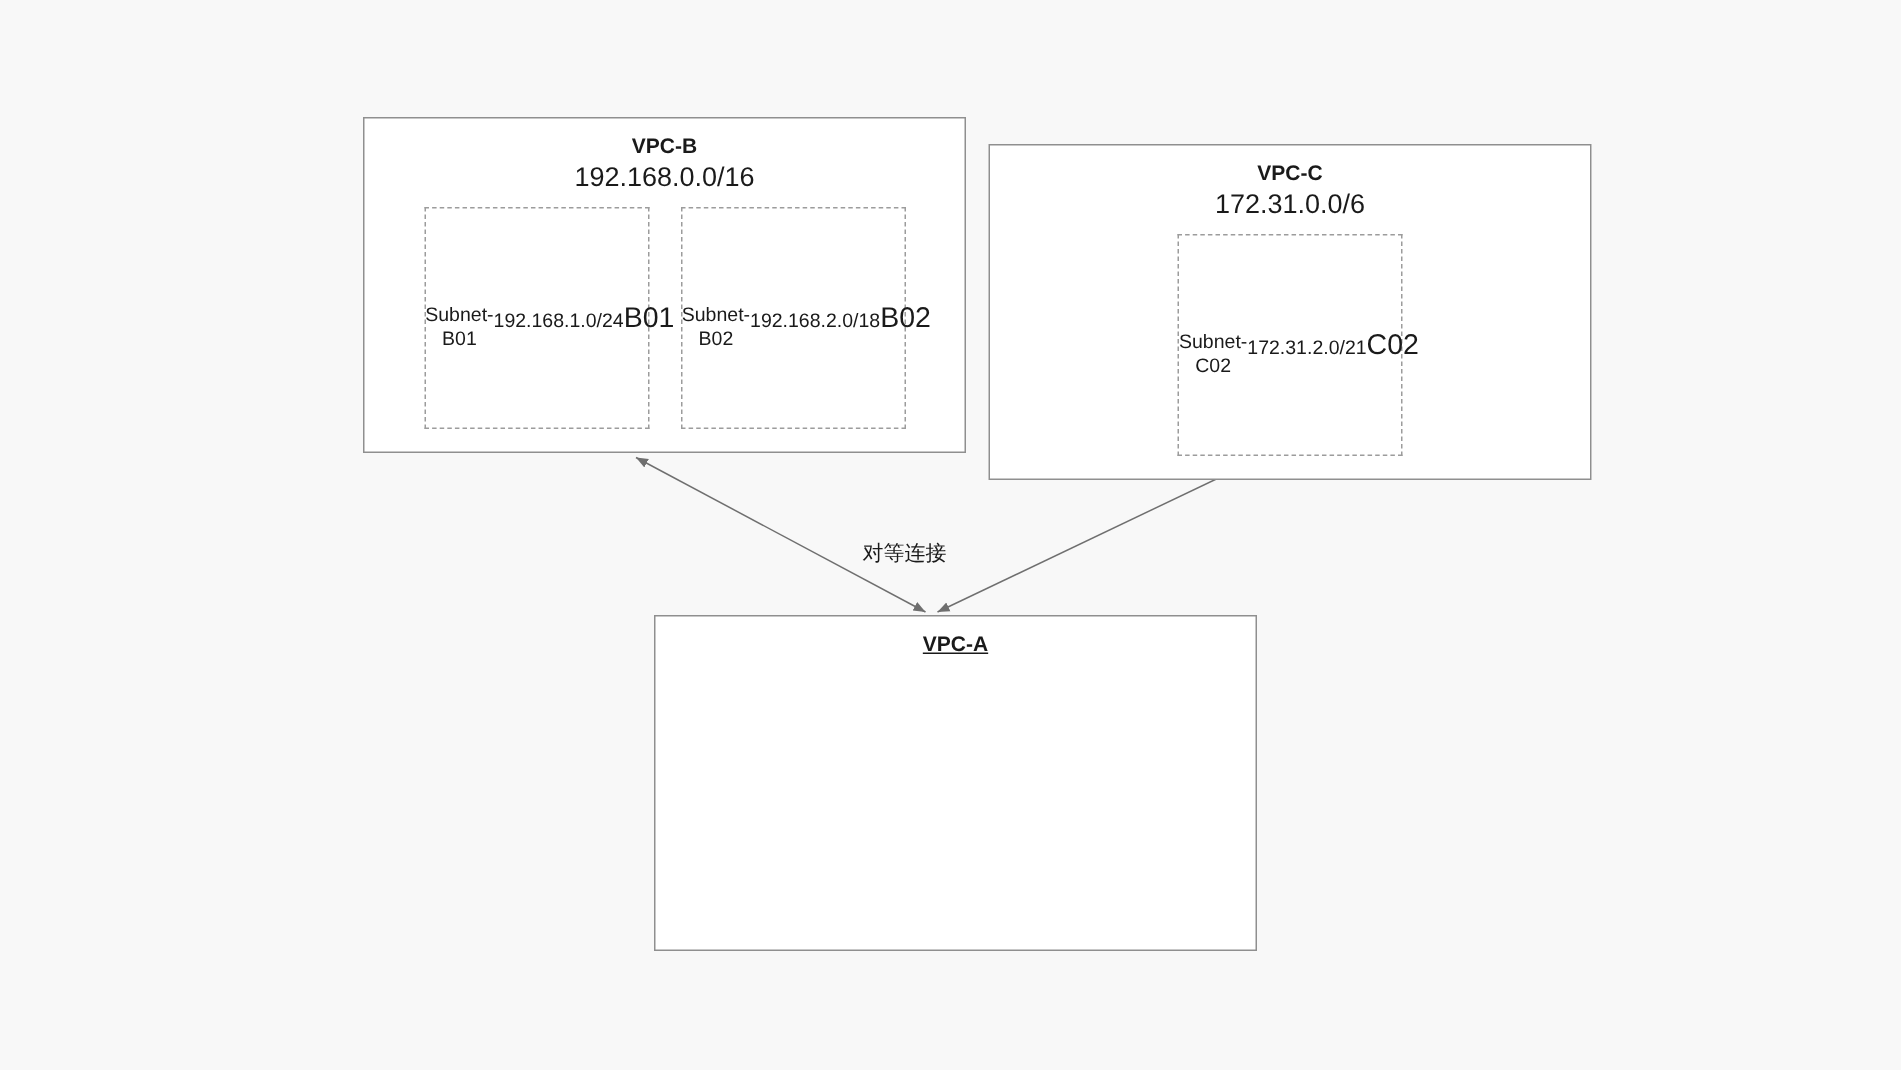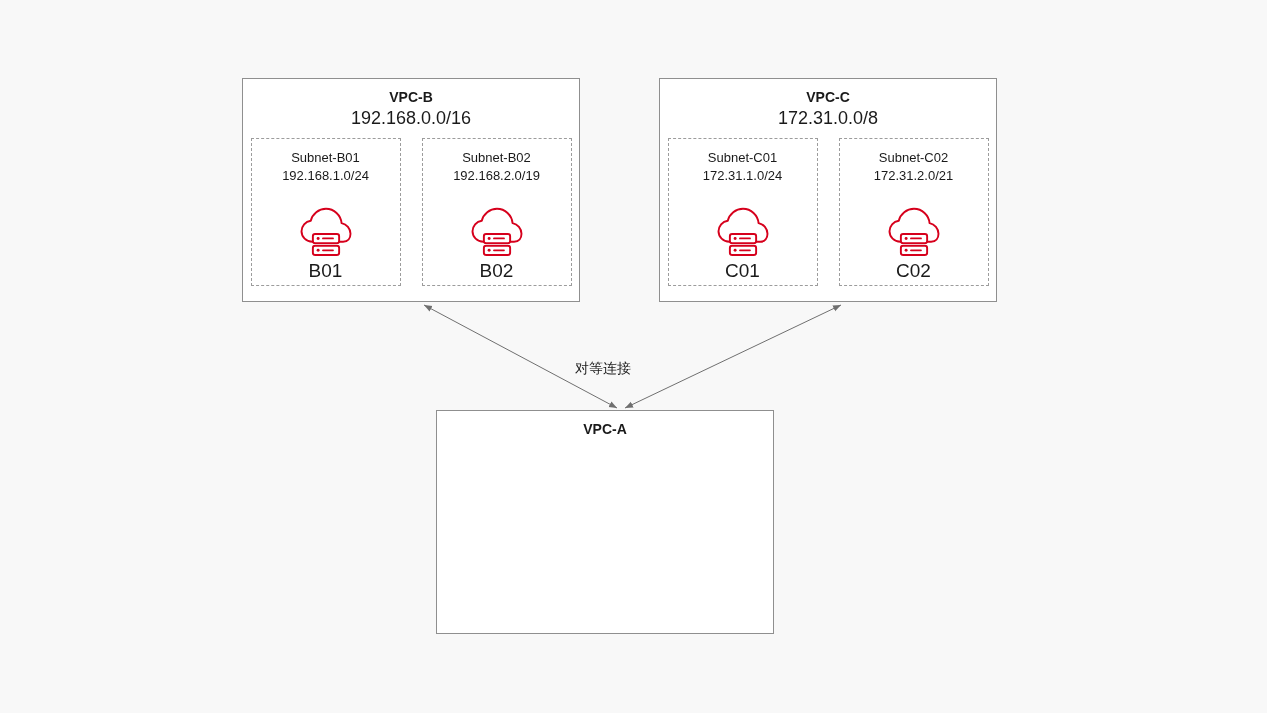--- a/index.html
+++ b/index.html
@@ -20,28 +20,28 @@
   }
   .canvas{
     position:relative;
     width:1267px;
     height:713px;
     background:var(--canvas-bg);
     overflow:hidden;
   }
   .vpc{
     position:absolute;
-    width:338px;
+    width:402px;
     height:224px;
     background:var(--box-bg);
     border:1px solid var(--vpc-border);
   }
   #vpc-b{left:242px;top:78px;}
-  #vpc-c{left:659px;top:78px;}
-  #vpc-a{left:436px;top:410px;}
+  #vpc-c{left:659px;top:96px;}
+  #vpc-a{left:436px;top:410px;text-decoration:underline;}
   .vpc-name{
     margin-top:10px;
     text-align:center;
     font-weight:bold;
     font-size:14px;
     line-height:1.2;
   }
   .vpc-cidr{
     text-align:center;
     font-size:18px;
@@ -53,21 +53,21 @@
     justify-content:center;
     gap:21px;
     margin-top:9px;
   }
   .subnet{
     width:150px;
     height:148px;
     border:1px dashed var(--subnet-border);
     background:var(--box-bg);
     display:flex;
-    flex-direction:column;
+    flex-direction:row;
     align-items:center;
     text-align:center;
   }
   .subnet-name{font-size:13px;line-height:1.2;margin-top:11px;}
   .subnet-cidr{font-size:13px;line-height:1.2;margin-top:2px;}
   .icon{
     width:58px;
     height:56px;
     display:block;
     margin-top:18px;
@@ -153,41 +153,33 @@
       <div class="subnet">
         <div class="subnet-name">Subnet-B01</div>
         <div class="subnet-cidr">192.168.1.0/24</div>
         <svg class="icon">
             <use href="#ecs-icon"></use>
           </svg>
         <div class="server-label">B01</div>
       </div>
       <div class="subnet">
         <div class="subnet-name">Subnet-B02</div>
-        <div class="subnet-cidr">192.168.2.0/19</div>
+        <div class="subnet-cidr">192.168.2.0/18</div>
         <svg class="icon">
             <use href="#ecs-icon"></use>
           </svg>
         <div class="server-label">B02</div>
       </div>
     </div>
   </div>
 
   <div class="vpc" id="vpc-c">
     <div class="vpc-name">VPC-C</div>
-    <div class="vpc-cidr">172.31.0.0/8</div>
+    <div class="vpc-cidr">172.31.0.0/6</div>
     <div class="subnets">
-      <div class="subnet">
-        <div class="subnet-name">Subnet-C01</div>
-        <div class="subnet-cidr">172.31.1.0/24</div>
-        <svg class="icon">
-            <use href="#ecs-icon"></use>
-          </svg>
-        <div class="server-label">C01</div>
-      </div>
       <div class="subnet">
         <div class="subnet-name">Subnet-C02</div>
         <div class="subnet-cidr">172.31.2.0/21</div>
         <svg class="icon">
             <use href="#ecs-icon"></use>
           </svg>
         <div class="server-label">C02</div>
       </div>
     </div>
   </div>

